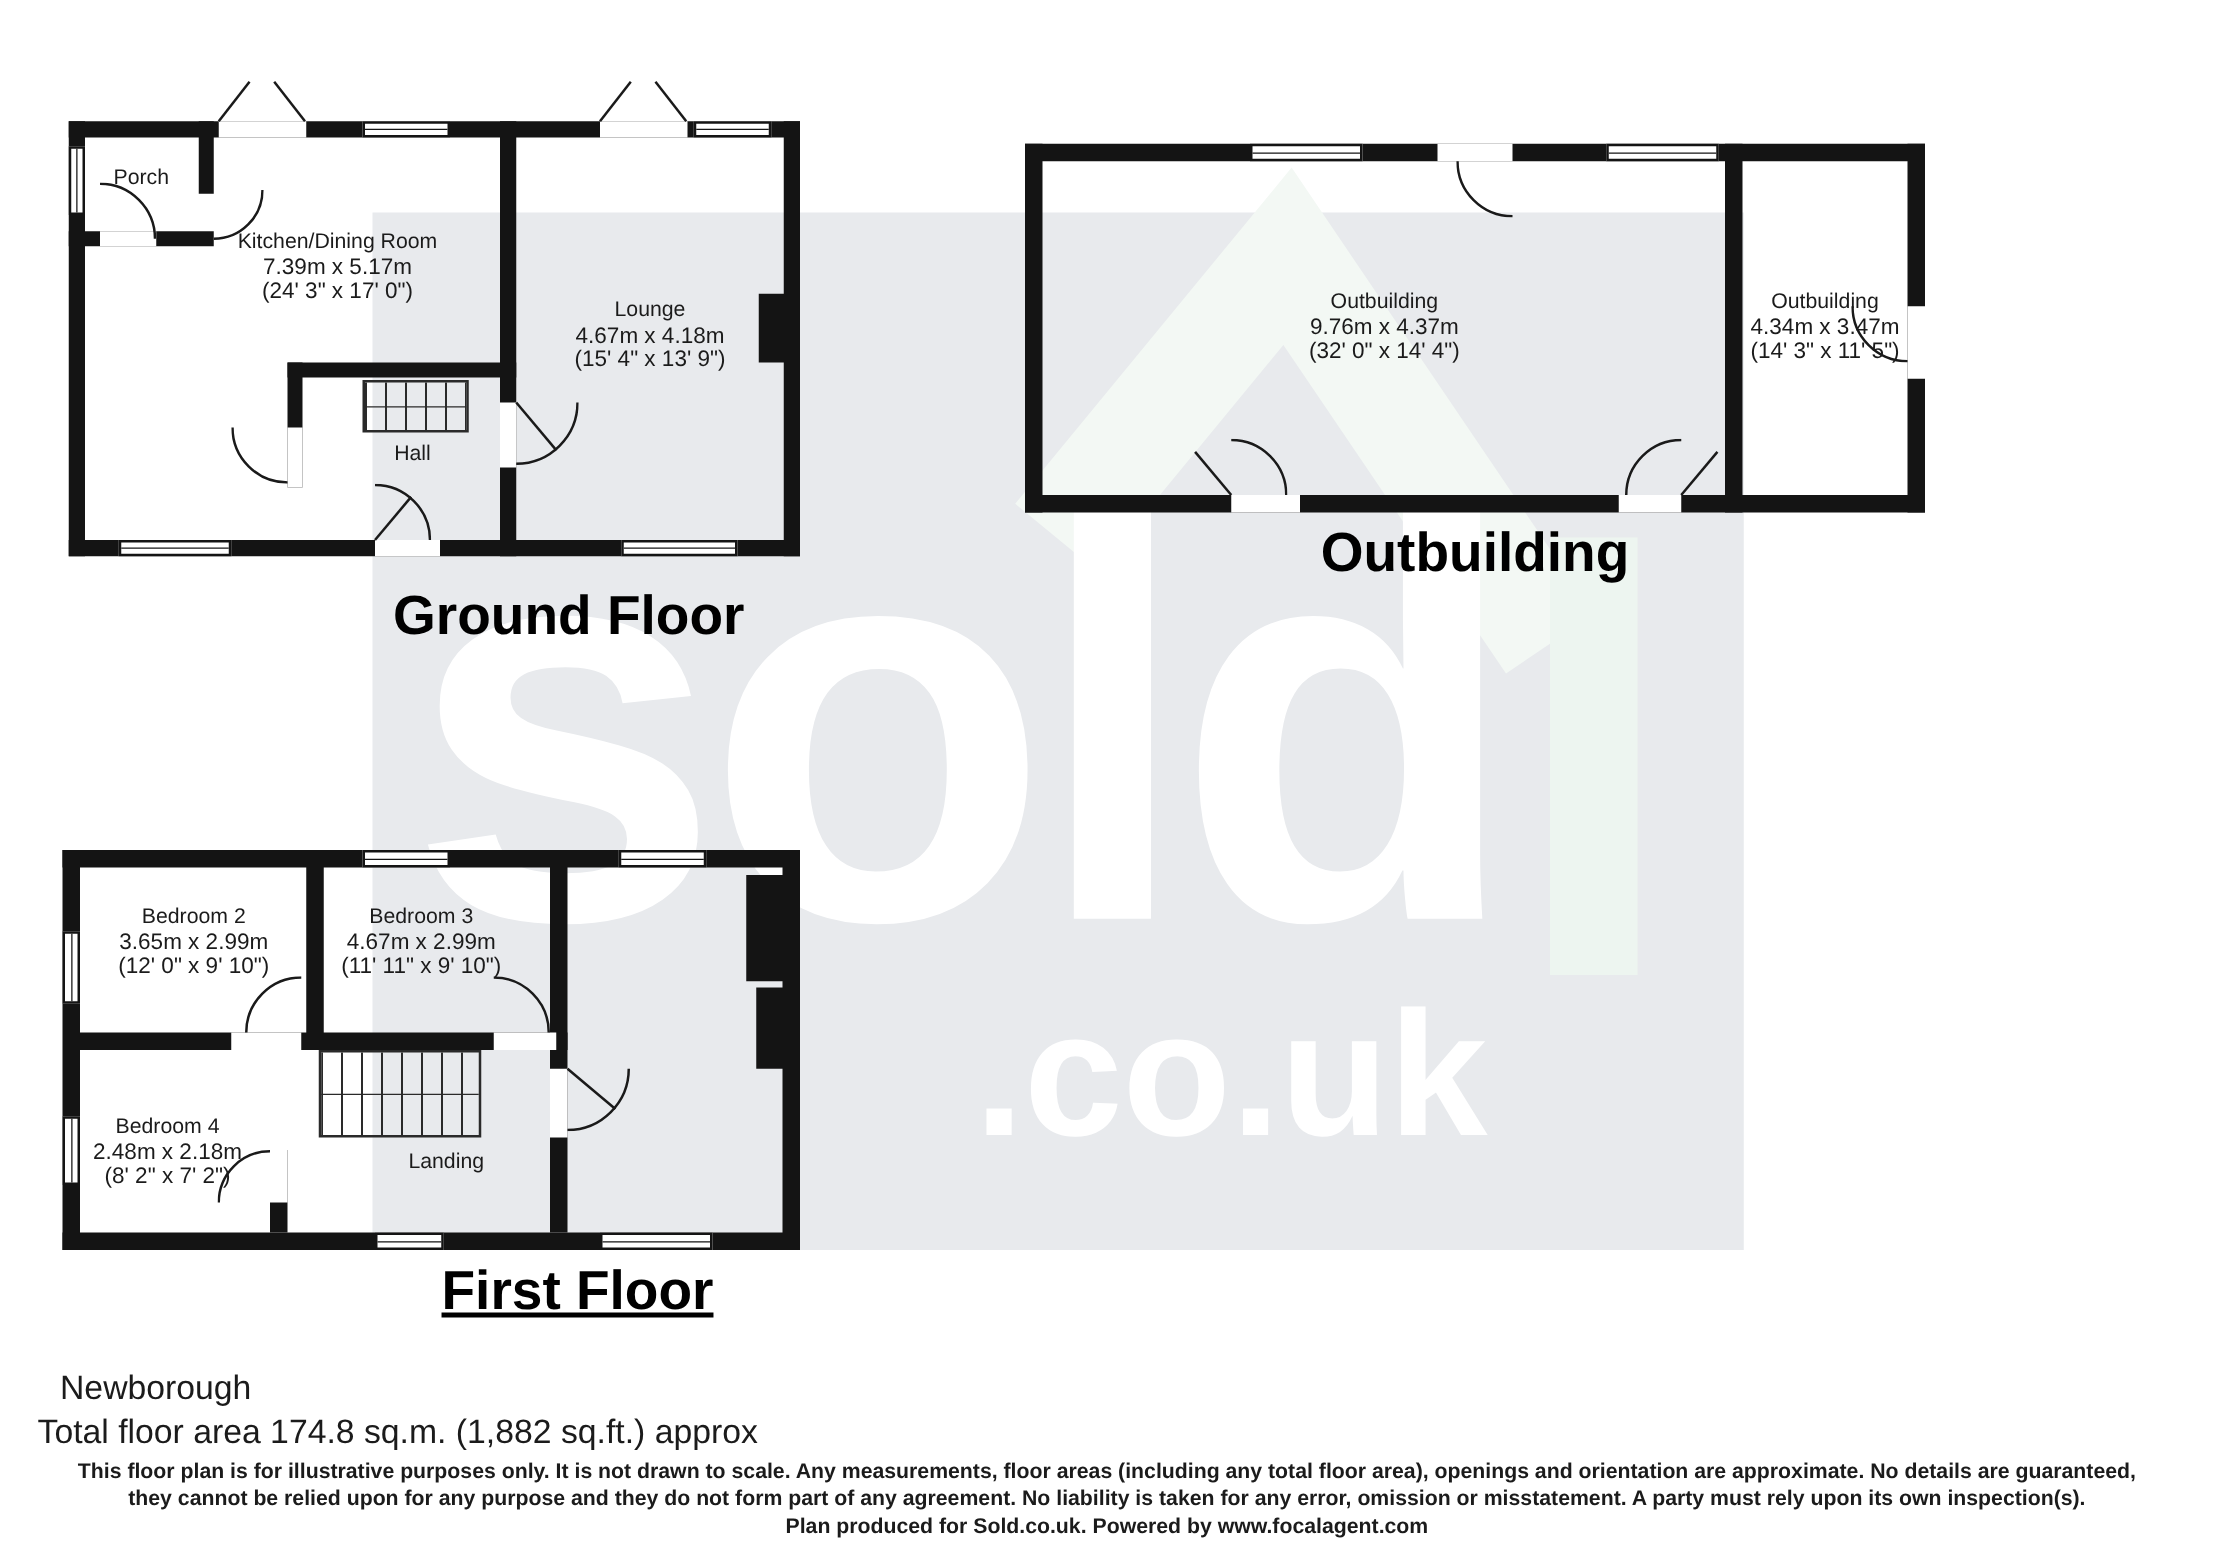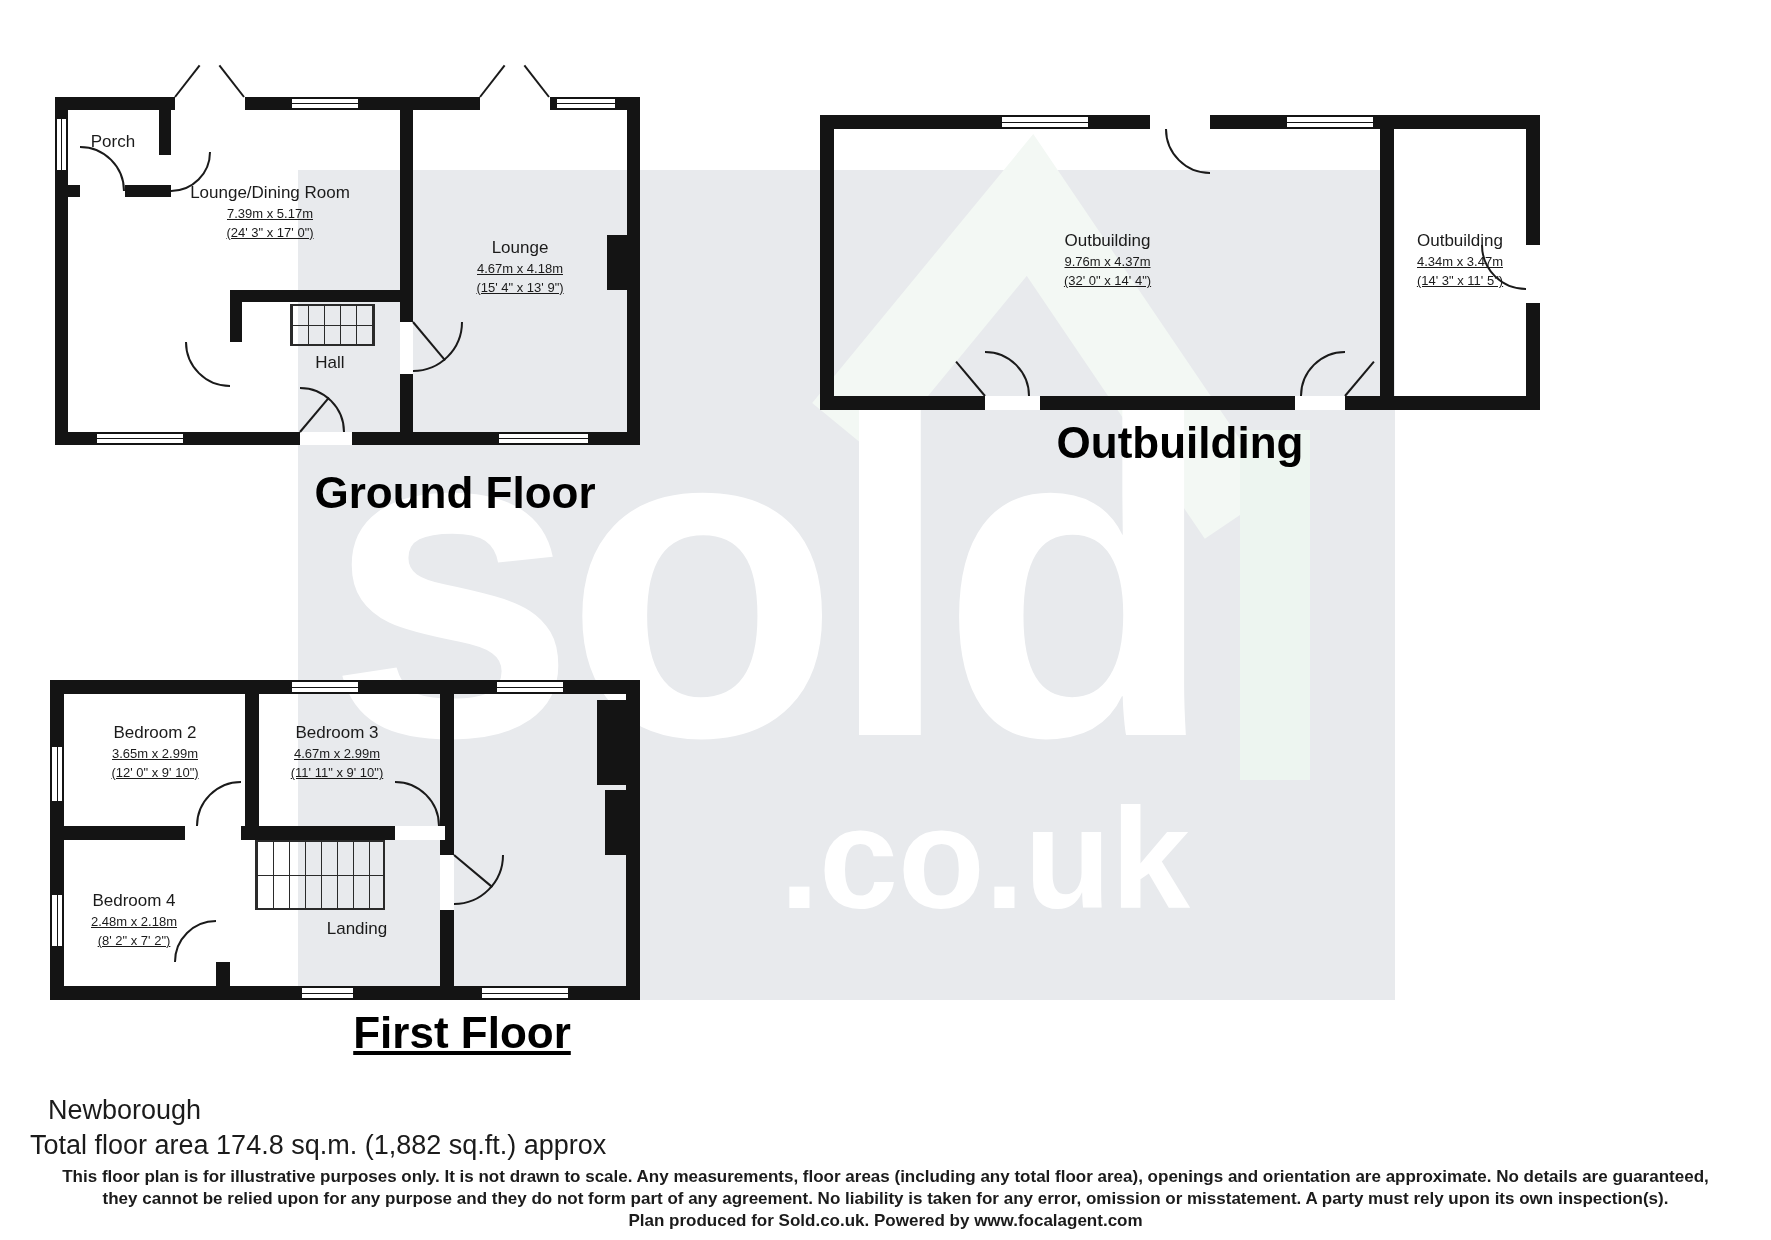--- a/index.html
+++ b/index.html
@@ -19,21 +19,21 @@
   .q-tl{clip-path:polygon(0 0,50% 0,50% 50%,0 50%);}
   .q-tr{clip-path:polygon(50% 0,100% 0,100% 50%,50% 50%);}
   .q-bl{clip-path:polygon(0 50%,50% 50%,50% 100%,0 100%);}
   .q-br{clip-path:polygon(50% 50%,100% 50%,100% 100%,50% 100%);}
   .leaf{position:absolute;width:2px;background:#1a1a1a;}
   .stairs{position:absolute;border:2px solid #2a2a2a;box-sizing:border-box;
     background-image:repeating-linear-gradient(90deg,#2a2a2a 0 1.5px,transparent 1.5px 16px);}
   .stairs::after{content:"";position:absolute;left:0;right:0;top:calc(50% - 0.5px);height:1px;background:#2a2a2a;}
   .room-label{position:absolute;text-align:center;color:#1b1b1b;z-index:4;}
   .room-label .nm{display:block;font-size:17px;line-height:22px;}
-  .room-label .dm{display:block;font-size:13px;line-height:19px;text-decoration:underline;}
+  .room-label .dm{display:block;font-size:18px;line-height:19px;}
   .plan-title{position:absolute;z-index:4;font-size:44px;font-weight:bold;text-align:center;color:#000;}
   .footer-text{position:absolute;z-index:4;}
   .addr{font-size:27px;}
   .total{font-size:27px;}
   .disc{width:1771px;text-align:center;font-size:17px;font-weight:bold;line-height:21.5px;}
 </style>
 </head>
 <body>
 
 <svg class="layer" width="1771" height="1240" style="z-index:1">
@@ -86,21 +86,21 @@
   <div class="win win-h" style="left:40px;top:335px;width:90px;height:13px;"></div>
   <div class="win win-h" style="left:442px;top:335px;width:93px;height:13px;"></div>
   <div class="win win-v" style="left:0;top:20px;width:13px;height:55px;"></div>
 
   <div class="stairs" style="left:235px;top:207px;width:85px;height:42px;"></div>
 
   <div class="room-label" style="left:12px;top:34px;width:92px;">
     <span class="nm">Porch</span>
   </div>
   <div class="room-label" style="left:95px;top:85px;width:240px;">
-    <span class="nm">Lounge/Dining Room</span>
+    <span class="nm">Kitchen/Dining Room</span>
     <span class="dm">7.39m x 5.17m</span>
     <span class="dm">(24' 3" x 17' 0")</span>
   </div>
   <div class="room-label" style="left:395px;top:140px;width:140px;">
     <span class="nm">Lounge</span>
     <span class="dm">4.67m x 4.18m</span>
     <span class="dm">(15' 4" x 13' 9")</span>
   </div>
   <div class="room-label" style="left:230px;top:255px;width:90px;">
     <span class="nm">Hall</span>

